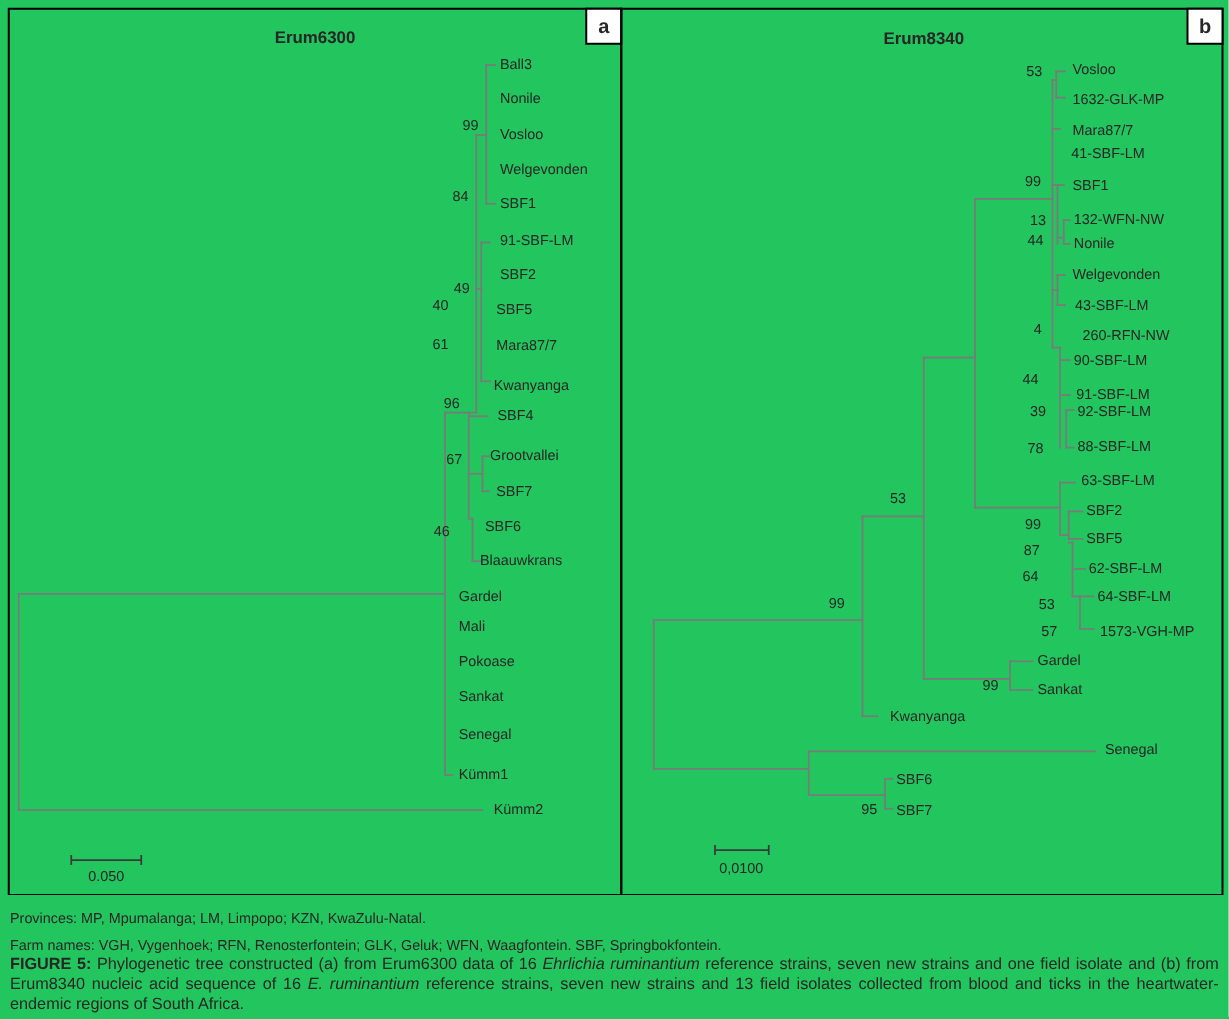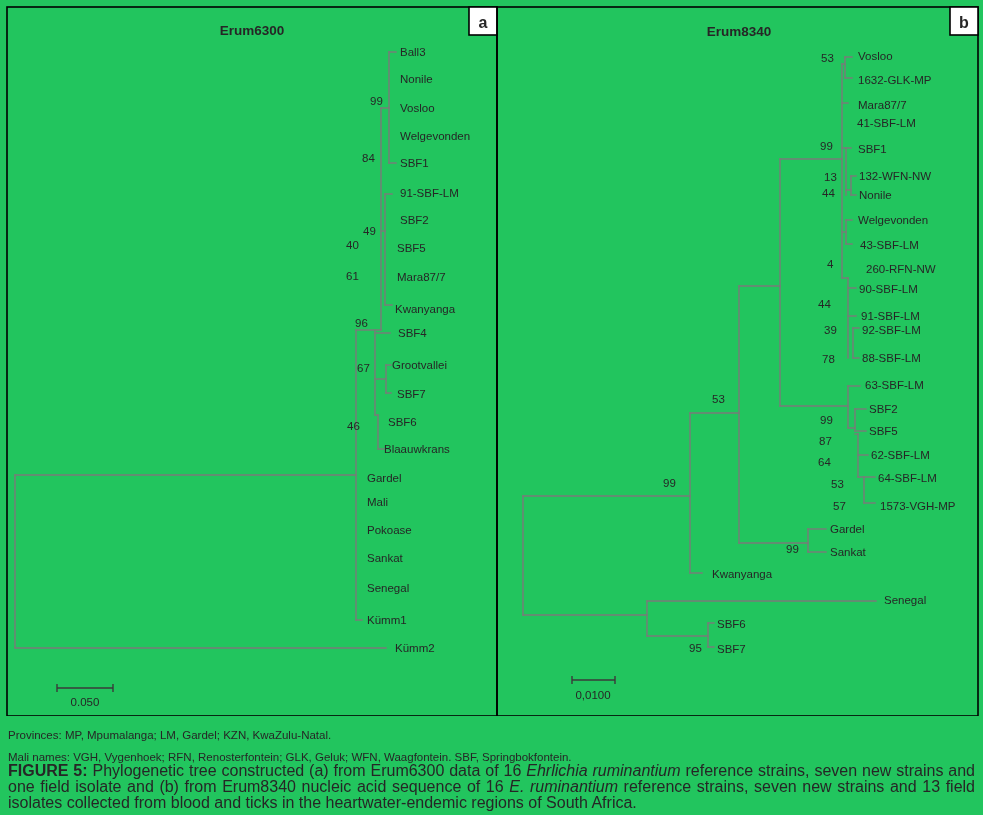--- a/index.html
+++ b/index.html
@@ -7,21 +7,21 @@
           font-family:"Liberation Sans", sans-serif;color:#262626;}
   #tree-svg{position:absolute;left:0;top:0;}
   #tree-svg text{font-family:"Liberation Sans", sans-serif;fill:#262626;}
   #tree-svg .taxon{font-size:11.5px;}
   #tree-svg .boot{font-size:11.5px;}
   #tree-svg .ptitle{font-size:13.5px;font-weight:bold;}
   #tree-svg .corner{font-size:16px;font-weight:bold;}
   #tree-svg .scalelabel{font-size:11.5px;}
   .notes{position:absolute;left:8px;top:724px;width:967px;font-size:11.5px;line-height:22px;}
   .figcaption{position:absolute;left:8px;top:763px;width:967px;margin:0;
-              font-size:16px;line-height:15.8px;text-align:justify;}
+              font-size:13px;line-height:15.8px;text-align:justify;}
   .figcaption b{font-weight:bold;}
   .figcaption .it{font-style:italic;}
 </style>
 </head>
 <body>
 
 <div class="figure">
   <svg id="tree-svg" width="983" height="716" viewBox="0 0 983 716">
       <rect x="7" y="7" width="490" height="709" fill="none" stroke="#000000" stroke-width="1.6"></rect>
       <text x="252" y="30" text-anchor="middle" dominant-baseline="central" class="ptitle">Erum6300</text>
@@ -189,18 +189,18 @@
       <text x="663" y="483" dominant-baseline="central" class="boot">99</text>
       <text x="786" y="549" dominant-baseline="central" class="boot">99</text>
       <text x="689" y="648" dominant-baseline="central" class="boot">95</text>
       <line x1="572" y1="680" x2="615" y2="680" stroke="#3a3a3a" stroke-width="1.4"></line>
       <line x1="572" y1="676" x2="572" y2="684" stroke="#3a3a3a" stroke-width="1.4"></line>
       <line x1="615" y1="676" x2="615" y2="684" stroke="#3a3a3a" stroke-width="1.4"></line>
       <text x="593" y="695" text-anchor="middle" dominant-baseline="central" class="scalelabel">0,0100</text>
     </svg>
 
   <div class="notes">
-    <div>Provinces: MP, Mpumalanga; LM, Gardel; KZN, KwaZulu-Natal.</div>
-    <div>Mali names:  VGH, Vygenhoek; RFN, Renosterfontein; GLK, Geluk; WFN, Waagfontein. SBF, Springbokfontein.</div>
+    <div>Provinces: MP, Mpumalanga; LM, Limpopo; KZN, KwaZulu-Natal.</div>
+    <div>Farm names:  VGH, Vygenhoek; RFN, Renosterfontein; GLK, Geluk; WFN, Waagfontein. SBF, Springbokfontein.</div>
   </div>
 
   <p class="figcaption"><b>FIGURE 5:</b><span id="caption-parts"><span> Phylogenetic tree constructed (a) from Erum6300 data of 16 </span><span class="it">Ehrlichia ruminantium</span><span> reference strains, seven new strains and one field isolate and (b) from Erum8340 nucleic acid sequence of 16 </span><span class="it">E. ruminantium</span><span> reference strains, seven new strains and 13 field isolates collected from blood and ticks in the heartwater-endemic regions of South Africa.</span></span></p>
 </div>
 
 </body></html>

